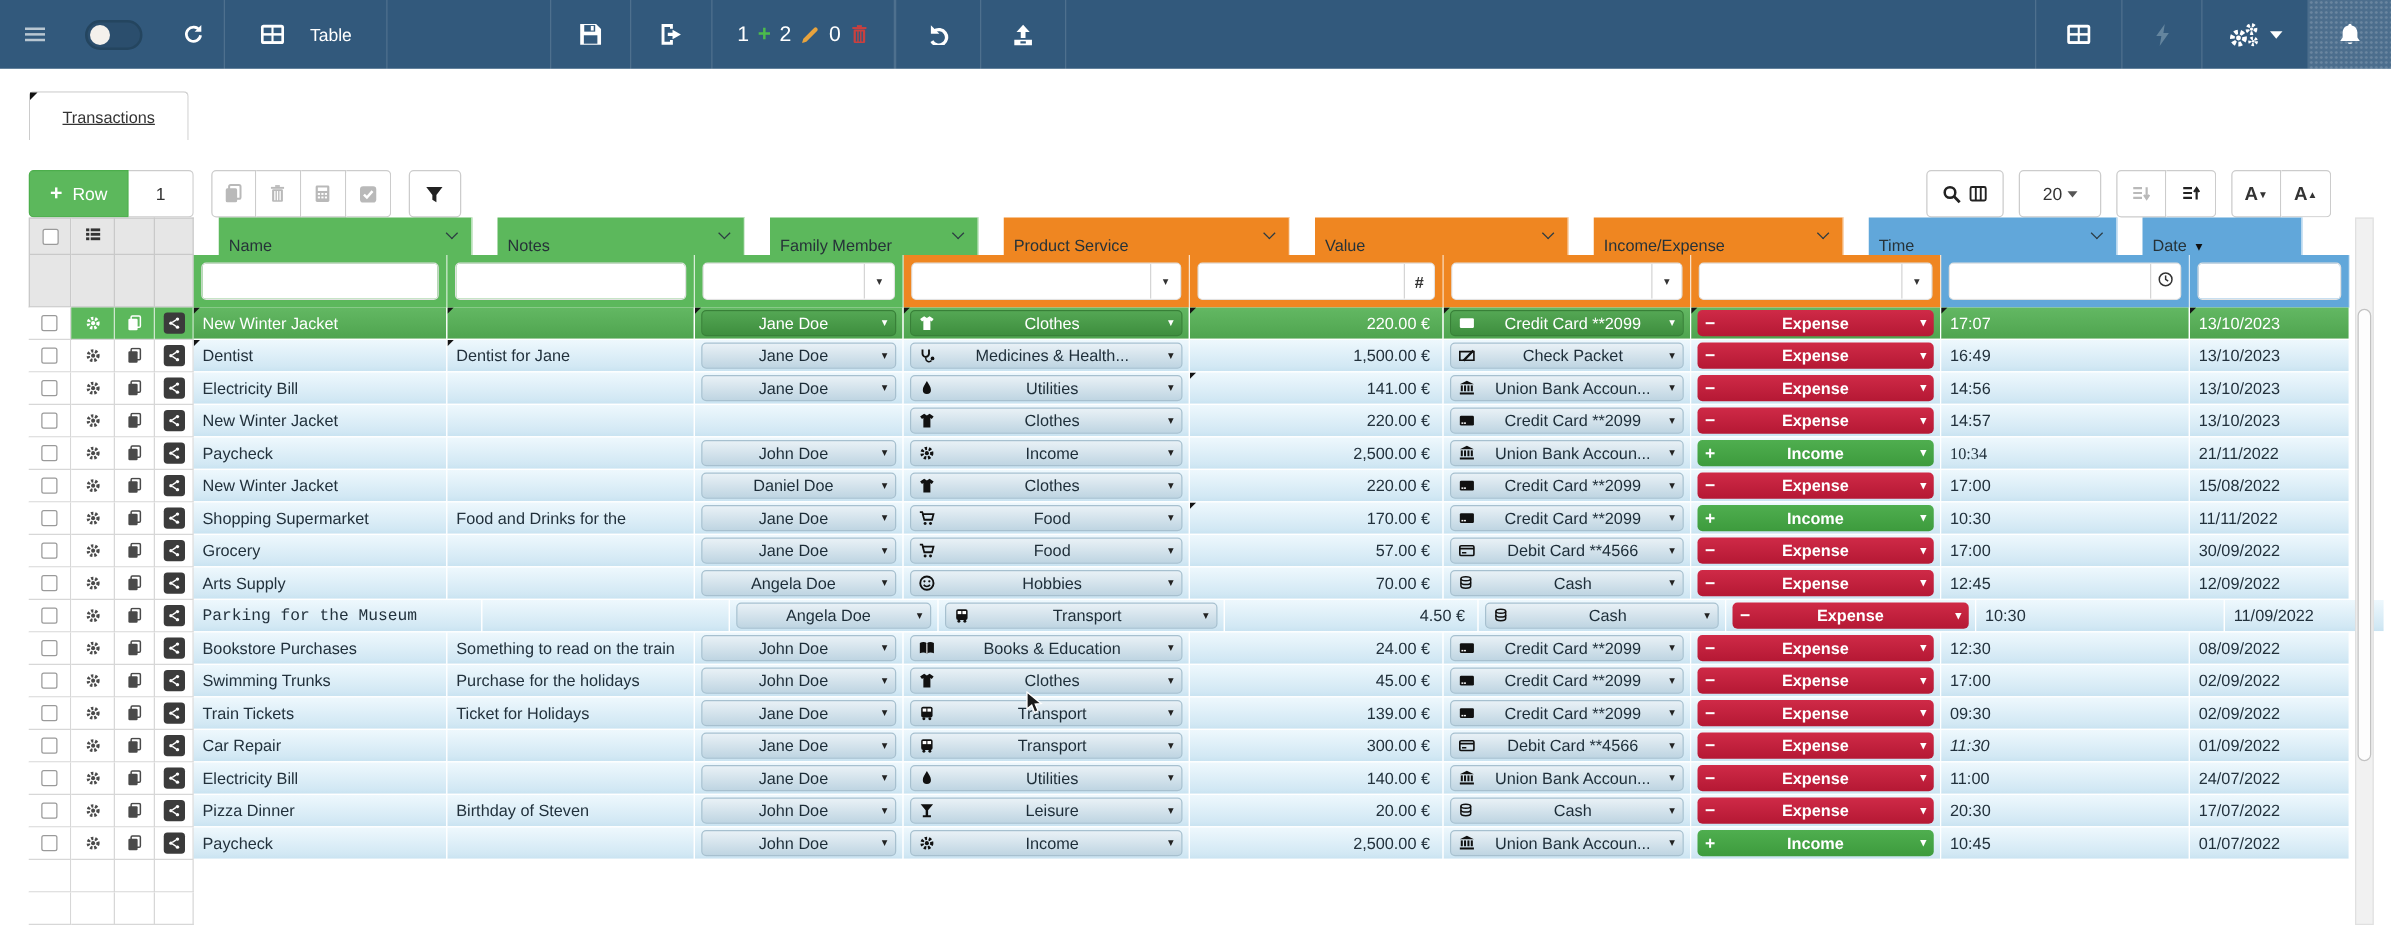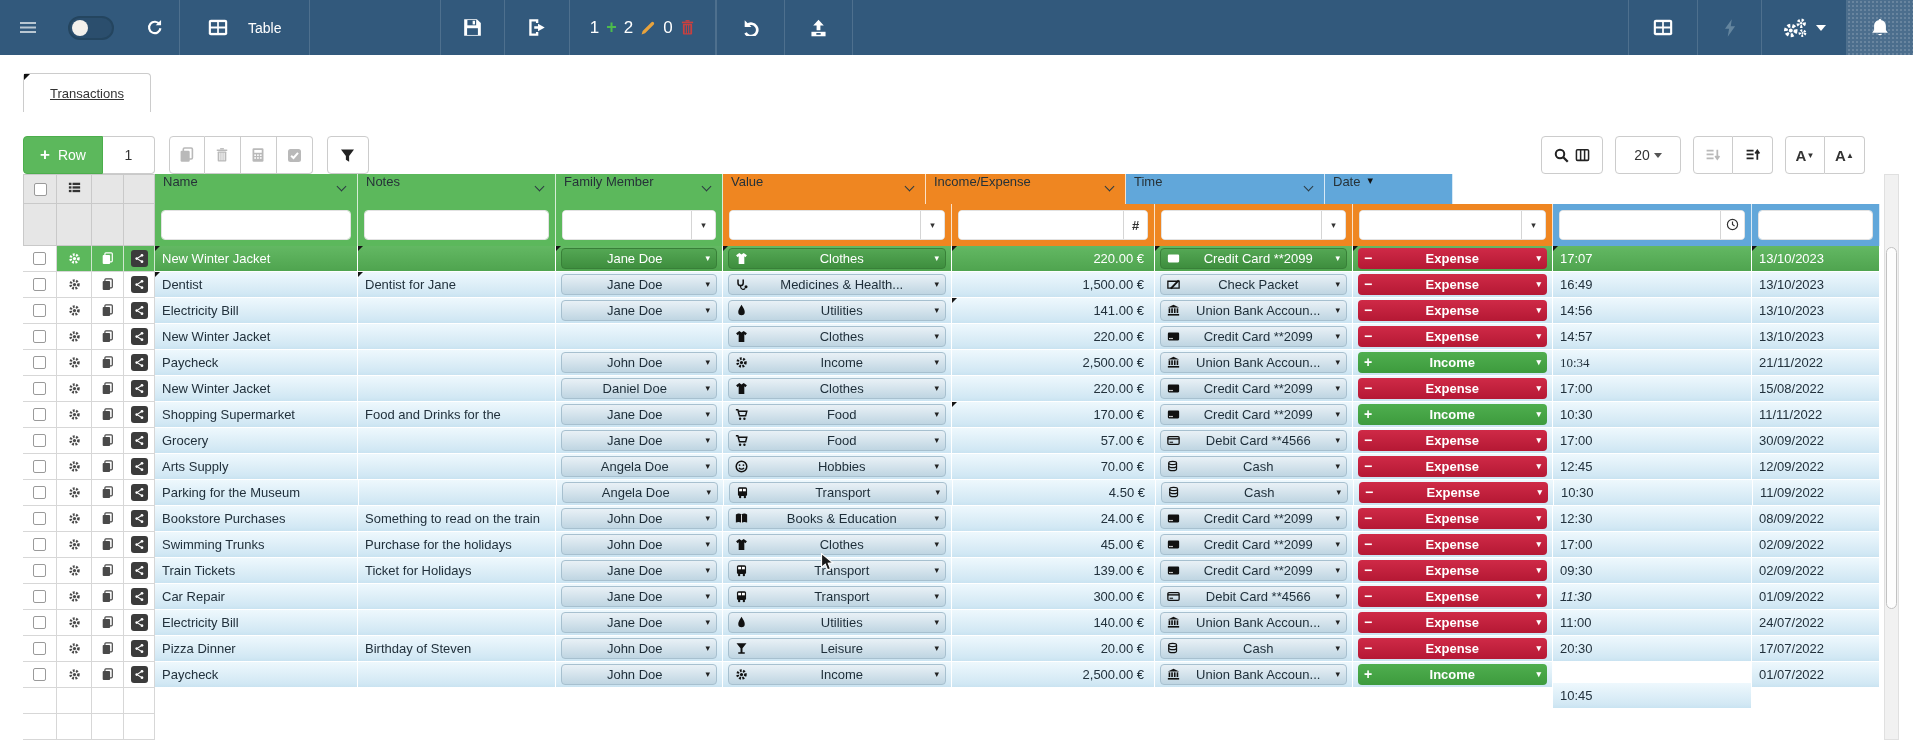--- a/index.html
+++ b/index.html
@@ -57,22 +57,22 @@
   .afont { font-size:15px; font-weight:bold; }
   .afont sup { font-size:8px; }
 
   
   .grid { position:absolute; top:174px; left:23px; }
   .hrow, .frow, .tr, .erow { display:flex; }
   .gcell { border-right:1px solid #c9c9c9; border-bottom:1px solid #c9c9c9; background:#e6e6e6;
     display:flex; align-items:center; justify-content:center; }
   .gcell.first { border-left:1px solid #c9c9c9; }
   .hrow .gcell { border-top:1px solid #c9c9c9; }
-  .hcell { position:relative; display:flex; align-items:flex-start; height:30px; padding:0 8px;
-    color:#263238; border-right:1px solid rgba(255,255,255,.75); }
+  .hcell { position:relative; display:flex; align-items:flex-end; height:30px; padding:0 8px;
+    color:#263238; border-right:1px solid rgba(255,255,255,.75);margin-left:20px; }
   .hcell .chev { width:7px; height:7px; border-right:1.6px solid #2c3b43; border-bottom:1.6px solid #2c3b43;
     transform:rotate(45deg); position:absolute; right:12px; top:9px; }
   .sorttri { margin-left:7px; font-size:11px; color:#111; }
   .g-green { background:#5cb85c; } .g-orange { background:#ef8621; } .g-blue { background:#61a7da; }
   .fcell { height:42px; display:flex; align-items:center; padding:0 6px; border-right:1px solid rgba(255,255,255,.75); }
   .finput { flex:1; height:30px; background:#fff; border:1px solid #e2e2e2; border-radius:4px; display:flex; align-items:stretch; overflow:hidden; }
   .finput input { flex:1; border:none; outline:none; min-width:0; padding:0 6px; font-size:13px; }
   .addon { width:24px; display:flex; align-items:center; justify-content:center; border-left:1px solid #d5d5d5; background:#fff; color:#333; font-size:11px; }
 
   .tr { height:26px; }
@@ -374,20 +374,24 @@
           <span class="chev"></span>
         </div>
         <div class="hcell g-green" style="width: 198px;">
           <span>Notes</span>
           <span class="chev"></span>
         </div>
         <div class="hcell g-green" style="width: 167px;">
           <span>Family Member</span>
           <span class="chev"></span>
         </div>
+        <div class="hcell g-orange" style="width: 229px;">
+          <span>Product Service</span>
+          <span class="chev"></span>
+        </div>
         <div class="hcell g-orange" style="width: 203px;">
           <span>Value</span>
           <span class="chev"></span>
         </div>
         <div class="hcell g-orange" style="width: 200px;">
           <span>Income/Expense</span>
           <span class="chev"></span>
         </div>
         <div class="hcell g-blue" style="width: 199px;">
           <span>Time</span>
@@ -1167,21 +1171,21 @@
           <div class="gut act" style="width: 31px;">
             <span class="share-badge">
               <svg width="11" height="11" viewBox="0 0 12 12" fill="currentColor">
                 <circle cx="8.7" cy="2.5" r="1.5"></circle>
                 <circle cx="3" cy="6" r="1.5"></circle>
                 <circle cx="8.7" cy="9.5" r="1.5"></circle>
                 <path d="M4.2 5.3 L7.5 3.2 M4.2 6.7 L7.5 8.8" stroke="currentColor" stroke-width="1.2"></path>
               </svg>
             </span>
           </div>
-          <div class="cell txt" style="width: 204px;">Parking for the Museum</div>
+          <div class="cell txt" style="width: 231px; font-family: Liberation Mono, monospace;">Parking for the Museum</div>
           <div class="cell txt" style="width: 198px;"></div>
           <div class="cell" style="width: 167px;">
             <div class="pill">
               <span class="plabel">Angela Doe</span>
               <span class="pdown">▾</span>
             </div>
           </div>
           <div class="cell" style="width: 229px;">
             <div class="pill">
               <span class="picon">
@@ -1738,21 +1742,21 @@
               <span class="pdown">▾</span>
             </div>
           </div>
           <div class="cell" style="width: 200px;">
             <div class="pill pill-type income">
               <span class="sign">+</span>
               <span class="plabel">Income</span>
               <span class="pdown">▾</span>
             </div>
           </div>
-          <div class="cell txt" style="width: 199px; margin-top: 21px;">10:45</div>
+          <div class="cell txt" style="width: 199px;">10:45</div>
           <div class="cell txt" style="width: 128px;">01/07/2022</div>
         </div>
         <div class="erow">
           <div class="gut" style="width: 34px;"></div>
           <div class="gut" style="width: 35px;"></div>
           <div class="gut" style="width: 32px;"></div>
           <div class="gut" style="width: 31px;"></div>
         </div>
         <div class="erow">
           <div class="gut" style="width: 34px;"></div>

